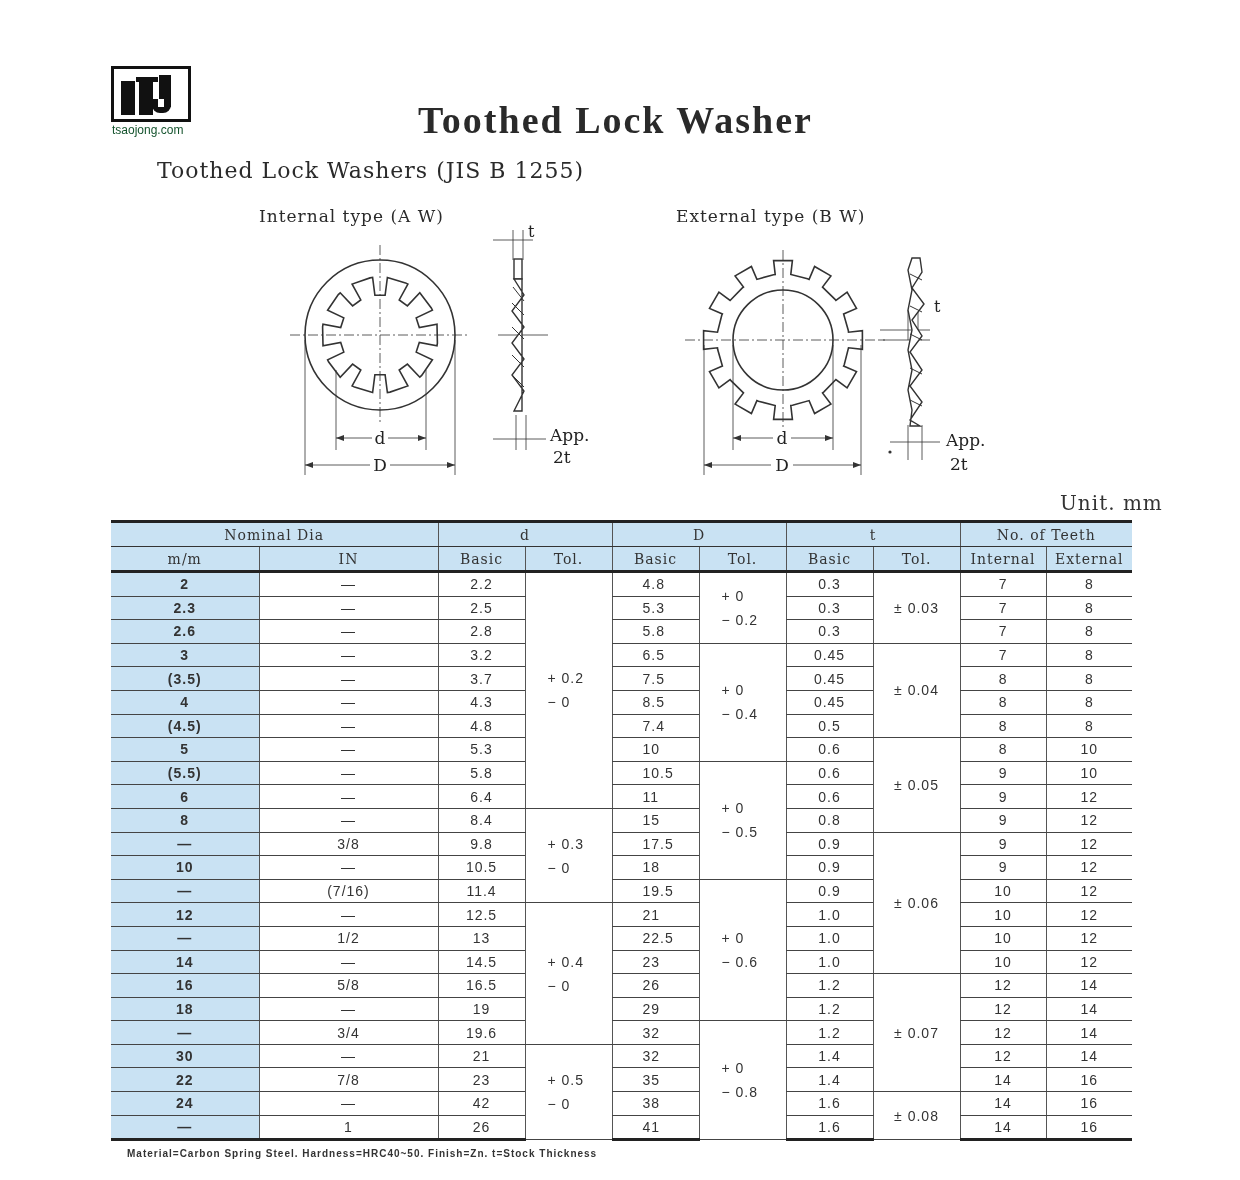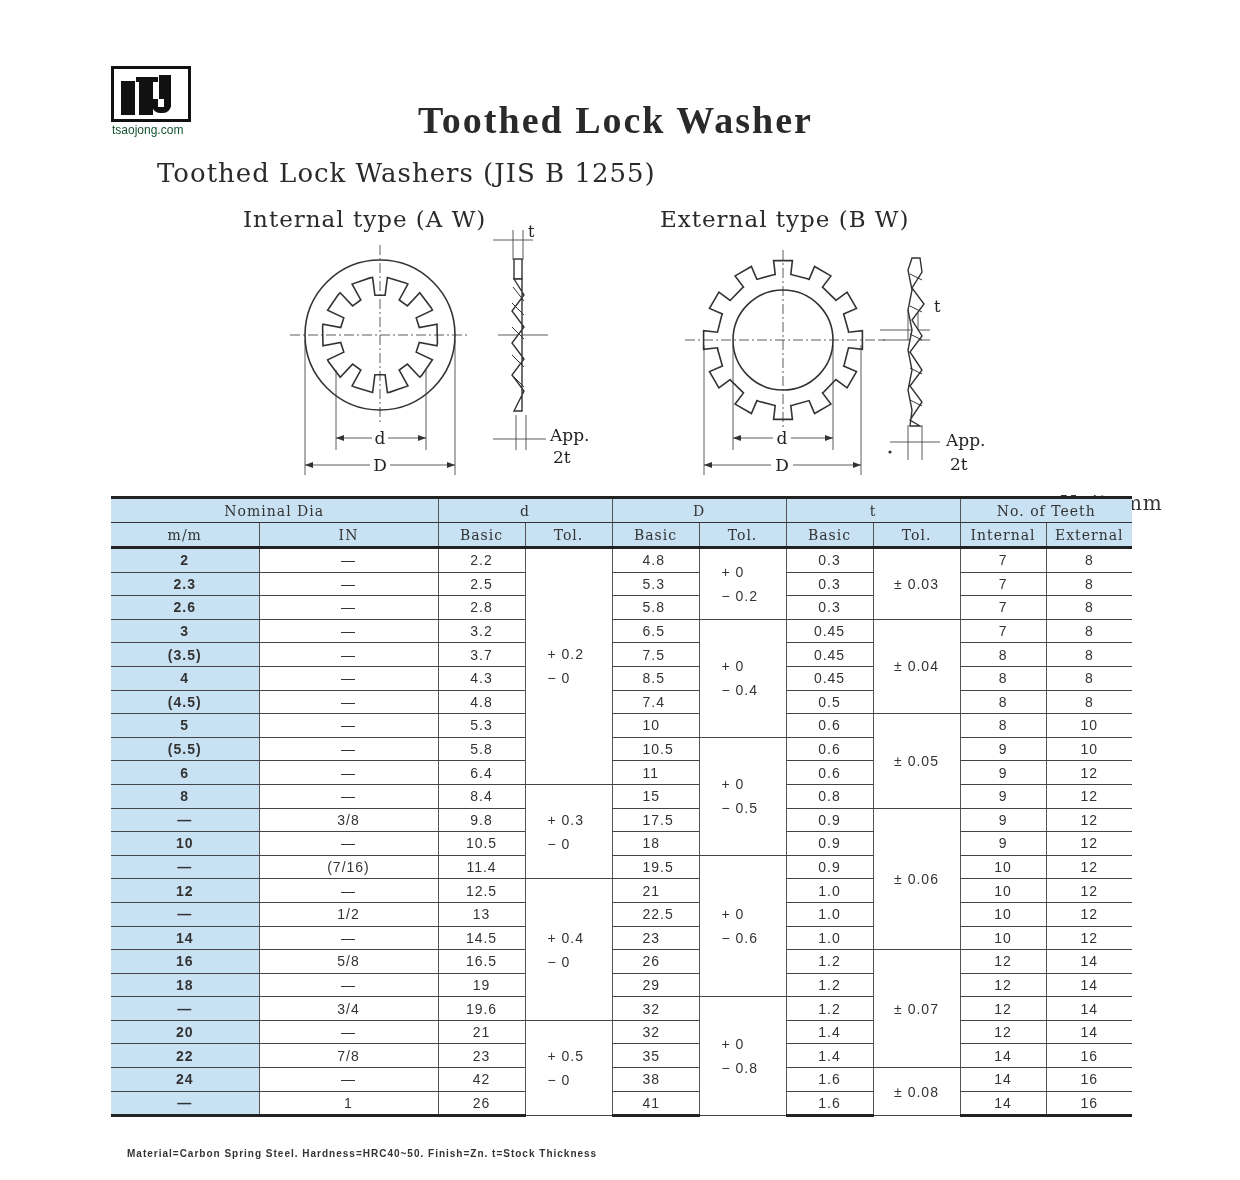--- a/index.html
+++ b/index.html
@@ -6,26 +6,26 @@
   body { width:1240px; height:1180px; position:relative; overflow:hidden; font-family:"DejaVu Serif", serif; color:#222; }
   .logo { position:absolute; left:111px; top:66px; width:80px; height:56px; border:3px solid #111; box-sizing:border-box; background:#fff; }
   .logo .l1 { position:absolute; left:7px; top:12px; width:14px; height:34px; background:#111; }
   .logo .l2 { position:absolute; left:25px; top:8px; width:14px; height:38px; background:#111; }
   .logo .l2b { position:absolute; left:22px; top:8px; width:22px; height:5px; background:#111; }
   .logo .l3 { position:absolute; left:45px; top:6px; width:12px; height:32px; background:#111; }
   .logo .l3b { position:absolute; left:38px; top:30px; width:19px; height:14px; background:#111; border-radius:0 0 8px 8px; }
   .logo .l3c { position:absolute; left:44px; top:30px; width:6px; height:8px; background:#fff; }
   .logo-text { position:absolute; left:112px; top:123px; font-family:"Liberation Sans", sans-serif; font-size:12px; color:#14532d; }
   .title { position:absolute; left:418px; top:98px; font-family:Liberation Serif, serif; font-size:38px; font-weight:bold; letter-spacing:2px; color:#2a2a2a; }
-  .subtitle { position:absolute; left:157px; top:158px; font-size:26px; letter-spacing:1px; color:#2a2a2a; }
-  .type-label { position:absolute; font-size:23px; letter-spacing:1px; color:#2a2a2a; }
+  .subtitle { position:absolute; left:157px; top:158px; font-size:22px; letter-spacing:1px; color:#2a2a2a; }
+  .type-label { position:absolute; font-size:17px; letter-spacing:1px; color:#2a2a2a;margin-left:16px; }
   .unit { position:absolute; left:1060px; top:491px; font-size:20px; letter-spacing:1px; color:#333; }
   .footnote { position:absolute; left:127px; top:1148px; font-family:"Liberation Sans", sans-serif; font-size:10px; font-weight:bold; letter-spacing:1px; color:#333; }
   svg.draw { position:absolute; }
-  table.spec { position:absolute; left:111px; top:496px; border-collapse:collapse; table-layout:fixed; width:1021px; font-family:"Liberation Sans", sans-serif; font-size:14px; color:#333; }
+  table.spec { position:absolute; left:111px; top:520px; border-collapse:collapse; table-layout:fixed; width:1021px; font-family:"Liberation Sans", sans-serif; font-size:14px; color:#333; }
   table.spec th { background:#c9e2f3; font-weight:normal; height:23px; border-left:1px solid #555; border-bottom:1.5px solid #333; padding:0; text-align:center; font-family:"DejaVu Serif", serif; font-size:14px; letter-spacing:1px; }
   table.spec thead tr.top th { border-top:3px solid #222; }
   table.spec thead tr.sub th { border-bottom:3px solid #222; }
   table.spec td { height:22.6px; border-left:1px solid #555; border-bottom:1px solid #444; padding:0; text-align:center; letter-spacing:1px; }
   table.spec td.mm { background:#c9e2f3; font-weight:bold; }
   table.spec td.first, table.spec th.first { border-left:none; }
   table.spec td.tol { vertical-align:middle; border-bottom:1px solid #444; text-align:left; padding-left:22px; line-height:24px; }
   table.spec td.ttol { text-align:center; padding:0;margin-left:48px; }
   table.spec td.num { text-align:left; padding-left:30px; }
   table.spec tbody tr:last-child td { border-bottom:3px solid #222; }
@@ -399,21 +399,21 @@
         <td class="num">32</td>
         <td class="tol" rowspan="5">
           <div>+ 0</div>
           <div>− 0.8</div>
         </td>
         <td>1.2</td>
         <td>12</td>
         <td>14</td>
       </tr>
       <tr>
-        <td class="mm first">20</td>
+        <td class="mm first">30</td>
         <td>—</td>
         <td>21</td>
         <td class="tol" rowspan="6">
           <div>+ 0.5</div>
           <div>− 0</div>
         </td>
         <td class="num">32</td>
         <td>1.4</td>
         <td>12</td>
         <td>14</td>

